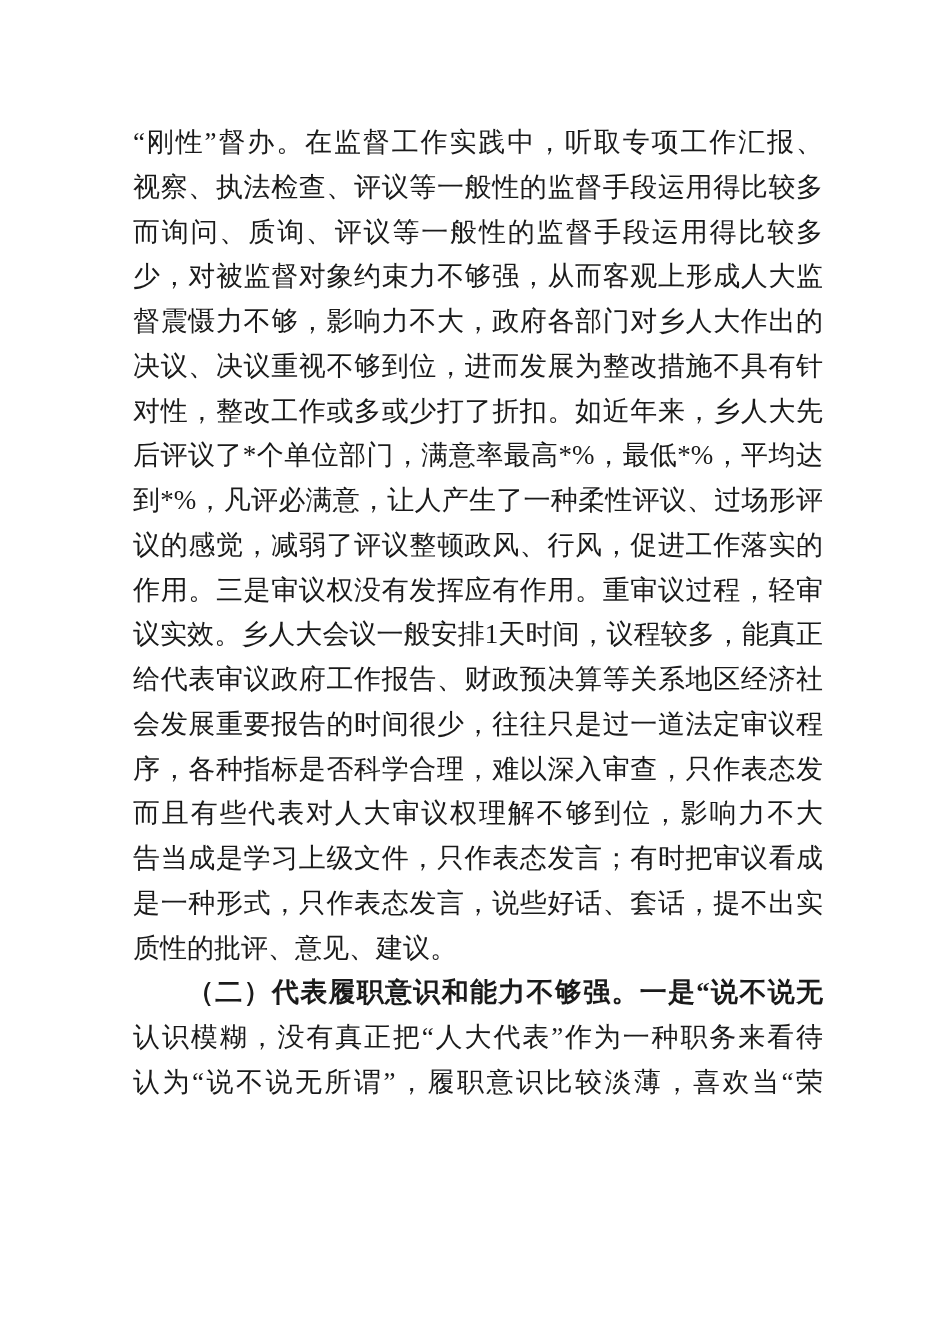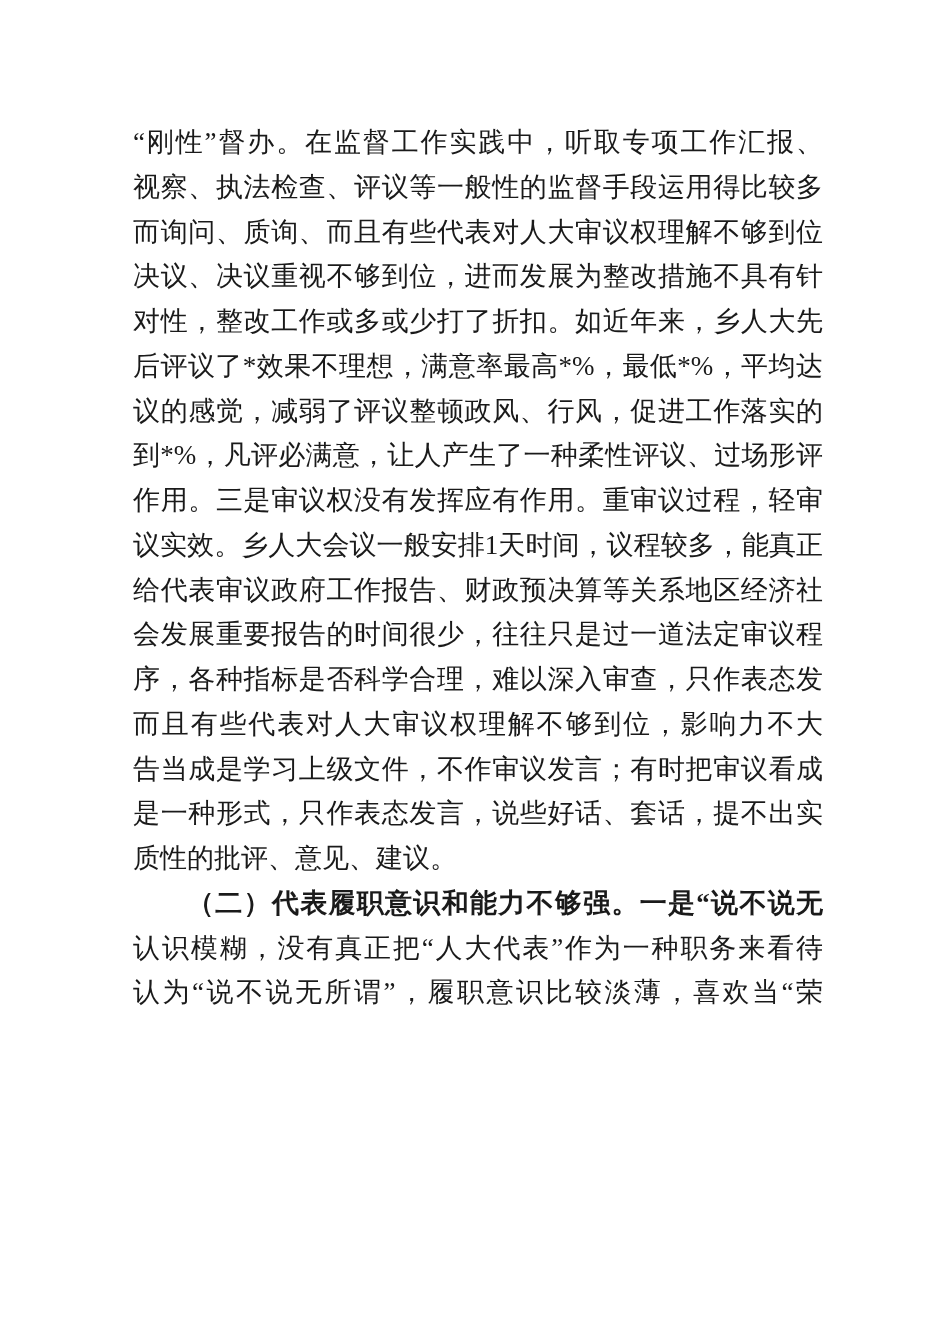--- a/index.html
+++ b/index.html
@@ -39,32 +39,34 @@
   .run { font-weight: normal; }
   .run.bold { font-weight: bold; }
 </style>
 </head>
 <body>
 
 <div class="page">
   <div class="text-block" style="color: rgb(26, 26, 26);">
       <div class="line"><span class="run">“刚性”督办。在监督工作实践中，听取专项工作汇报、</span></div>
       <div class="line"><span class="run">视察、执法检查、评议等一般性的监督手段运用得比较多</span></div>
-      <div class="line"><span class="run">而询问、质询、而且有些代表对人大审议权理解不够到位</span></div>
+      <div class="line"><span class="run">而询问、质询、评议等一般性的监督手段运用得比较多</span></div>
+      <div class="line"><span class="run">少，对被监督对象约束力不够强，从而客观上形成人大监</span></div>
+      <div class="line"><span class="run">督震慑力不够，影响力不大，政府各部门对乡人大作出的</span></div>
       <div class="line"><span class="run">决议、决议重视不够到位，进而发展为整改措施不具有针</span></div>
       <div class="line"><span class="run">对性，整改工作或多或少打了折扣。如近年来，乡人大先</span></div>
-      <div class="line"><span class="run">后评议了*效果不理想，满意率最高*%，最低*%，平均达</span></div>
+      <div class="line"><span class="run">后评议了*个单位部门，满意率最高*%，最低*%，平均达</span></div>
+      <div class="line"><span class="run">到*%，凡评必满意，让人产生了一种柔性评议、过场形评</span></div>
       <div class="line"><span class="run">议的感觉，减弱了评议整顿政风、行风，促进工作落实的</span></div>
-      <div class="line"><span class="run">到*%，凡评必满意，让人产生了一种柔性评议、过场形评</span></div>
       <div class="line"><span class="run">作用。三是审议权没有发挥应有作用。重审议过程，轻审</span></div>
       <div class="line"><span class="run">议实效。乡人大会议一般安排1天时间，议程较多，能真正</span></div>
       <div class="line"><span class="run">给代表审议政府工作报告、财政预决算等关系地区经济社</span></div>
       <div class="line"><span class="run">会发展重要报告的时间很少，往往只是过一道法定审议程</span></div>
       <div class="line"><span class="run">序，各种指标是否科学合理，难以深入审查，只作表态发言</span></div>
       <div class="line"><span class="run">而且有些代表对人大审议权理解不够到位，影响力不大</span></div>
-      <div class="line"><span class="run">告当成是学习上级文件，不作审议发言；有时把审议看成</span></div>
+      <div class="line"><span class="run">告当成是学习上级文件，只作表态发言；有时把审议看成</span></div>
       <div class="line"><span class="run">是一种形式，只作表态发言，说些好话、套话，提不出实</span></div>
       <div class="line nofill"><span class="run">质性的批评、意见、建议。</span></div>
       <div class="line indent"><span class="run bold">（二）代表履职意识和能力不够强。一是“说不说无</span></div>
       <div class="line"><span class="run">认识模糊，没有真正把“人大代表”作为一种职务来看待</span></div>
       <div class="line"><span class="run">认为“说不说无所谓”，履职意识比较淡薄，喜欢当“荣</span></div>
     </div>
 </div>
 
 </body></html>

